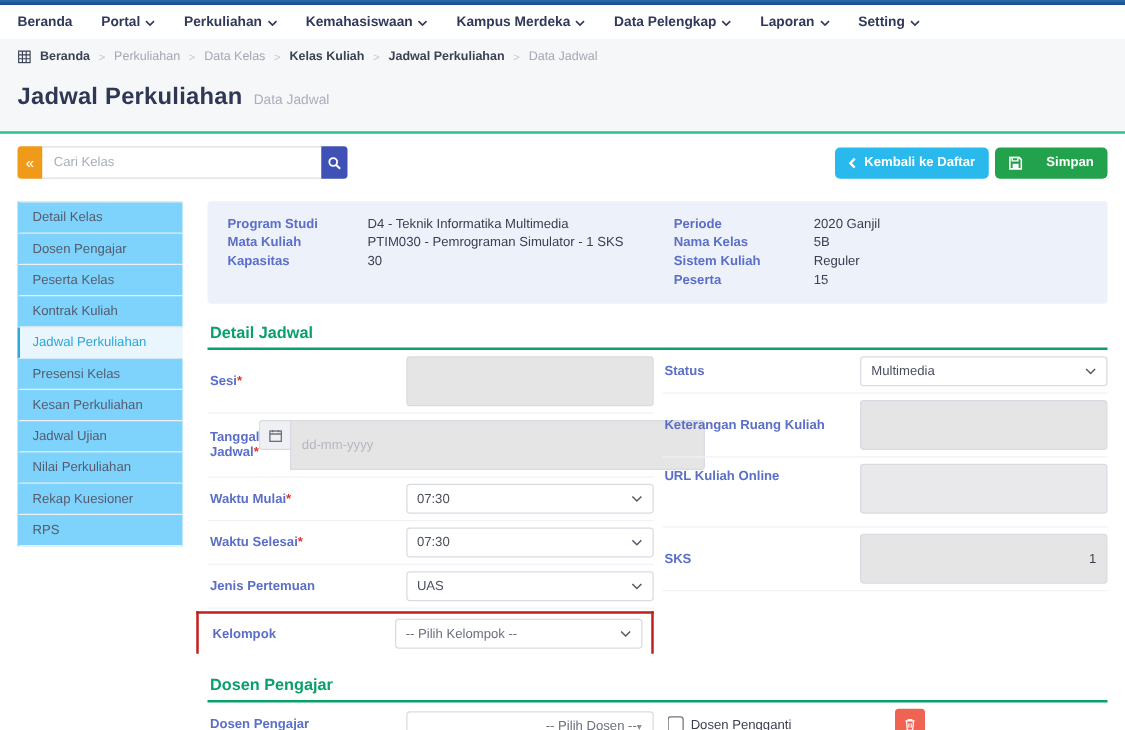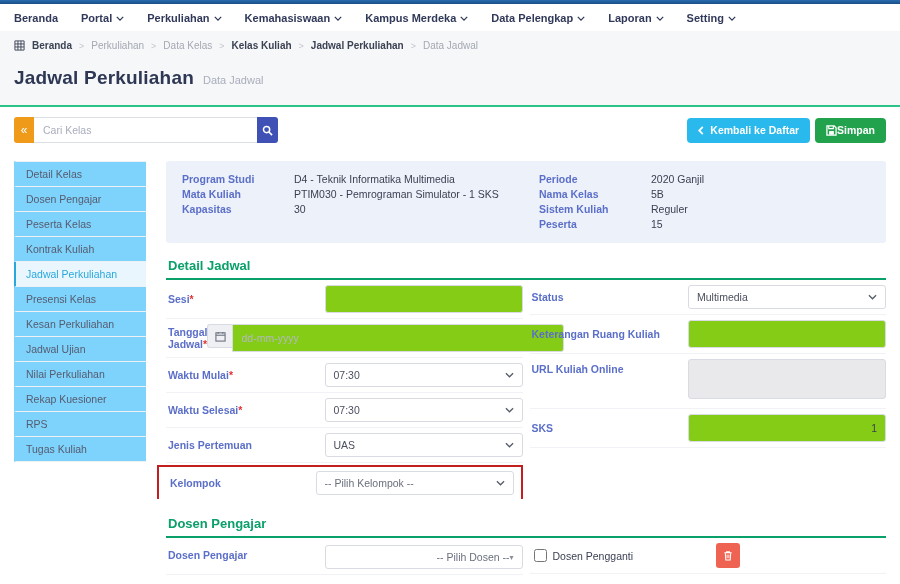--- a/index.html
+++ b/index.html
@@ -34,21 +34,21 @@
     font-size:12px; display:flex; align-items:center; justify-content:center; cursor:pointer; }
   .search-input { width:223px; height:26px; border:1px solid #dcdfe4; border-left:none; border-right:none;
     padding:0 9px; font-size:10.5px; color:#3a3f51; outline:none; }
   .search-input::placeholder { color:#a9adbd; }
   .btn-search { width:21px; background:#3f51b5; border:none; border-radius:0 3px 3px 0;
     display:flex; align-items:center; justify-content:center; cursor:pointer; }
   .toolbar-spacer { flex:1; }
   .btn-back { background:#29b9ec; color:#fff; border:none; height:25px; padding:0 11px; border-radius:4px;
     font-size:10.5px; font-weight:700; display:flex; align-items:center; gap:6px; cursor:pointer; margin-right:5px; }
   .btn-save { background:#23a24d; color:#fff; border:none; height:25px; padding:0 11px; border-radius:4px;
-    font-size:10.5px; font-weight:700; display:flex; align-items:center; gap:0; cursor:pointer; }
+    font-size:10.5px; font-weight:700; display:flex; align-items:center; gap:19px; cursor:pointer; }
 
   
   .main { display:flex; gap:20px; margin-top:10px; }
   .sidebar { width:132px; flex:none; margin-top:8px; }
   .side-item { padding:6px 10px; font-size:10.5px; color:#565b6e; background:#7dd3fc;
     border-bottom:1px solid #eef0f3; border-left:2px solid transparent; cursor:pointer; }
   .side-item:first-child { border-top:1px solid #eef0f3; }
   .side-item.active { background:#e9f6fd; color:#2aa7dd; border-left-color:#2aa7dd; }
 
   .form-area { flex:1; margin-top:8px; }
@@ -66,22 +66,22 @@
   .section-title { color:#0aa06a; font-weight:800; font-size:13px; padding:0 2px 5px 2px; }
 
   .form-grid { display:grid; grid-template-columns:1fr 1fr; column-gap:7px; }
   .form-row { display:flex; align-items:center; justify-content:space-between;
     padding:5px 0; border-bottom:1px solid #f1f2f5; min-height:33px; }
   .form-row.top { align-items:flex-start; }
   .form-row.no-line { border-bottom:none; }
   .f-label { font-size:10.5px; font-weight:700; color:#5b6fc8; padding-left:2px; }
   .f-label .req { color:#e03131; }
   .control { width:198px; flex:none; }
-  .txt { width:100%; height:28px; border:1px solid #d8dbe2; border-radius:3px; padding:0 8px;
-    font-size:10.5px; color:#3a3f51; outline:none; background:#84cc16; }
+  .txt { width:100%; height:40px; border:1px solid #d8dbe2; border-radius:3px; padding:0 8px;
+    font-size:10.5px; color:#3a3f51; outline:none; background:#e5e5e5; }
   .txt::placeholder { color:#b4b8c2; }
   .txt.right { text-align:right; }
   .sel { width:100%; height:24px; border:1px solid #d8dbe2; border-radius:3px; background:#fff;
     display:flex; align-items:center; justify-content:space-between; padding:0 8px;
     font-size:10.5px; color:#4a4f5e; cursor:pointer; }
   .sel .muted { color:#6b707e; }
   .date-group { display:flex; width:100%; }
   .date-addon { width:25px; height:24px; flex:none; border:1px solid #d8dbe2; border-right:none;
     background:#eff0f3; border-radius:3px 0 0 3px; display:flex; align-items:center; justify-content:center; }
   .date-group .txt { border-radius:0 3px 3px 0; }
@@ -236,21 +236,20 @@
       <div class="side-item">Dosen Pengajar</div>
       <div class="side-item">Peserta Kelas</div>
       <div class="side-item">Kontrak Kuliah</div>
       <div class="side-item active">Jadwal Perkuliahan</div>
       <div class="side-item">Presensi Kelas</div>
       <div class="side-item">Kesan Perkuliahan</div>
       <div class="side-item">Jadwal Ujian</div>
       <div class="side-item">Nilai Perkuliahan</div>
       <div class="side-item">Rekap Kuesioner</div>
       <div class="side-item">RPS</div>
-      <div class="side-item">Tugas Kuliah</div>
     </div>
 
     <div class="form-area">
 
       <div class="info-panel">
         <div class="info-col">
           <div class="info-row">
               <span class="info-label">Program Studi</span>
               <span class="info-value">D4 - Teknik Informatika Multimedia</span>
             </div>

